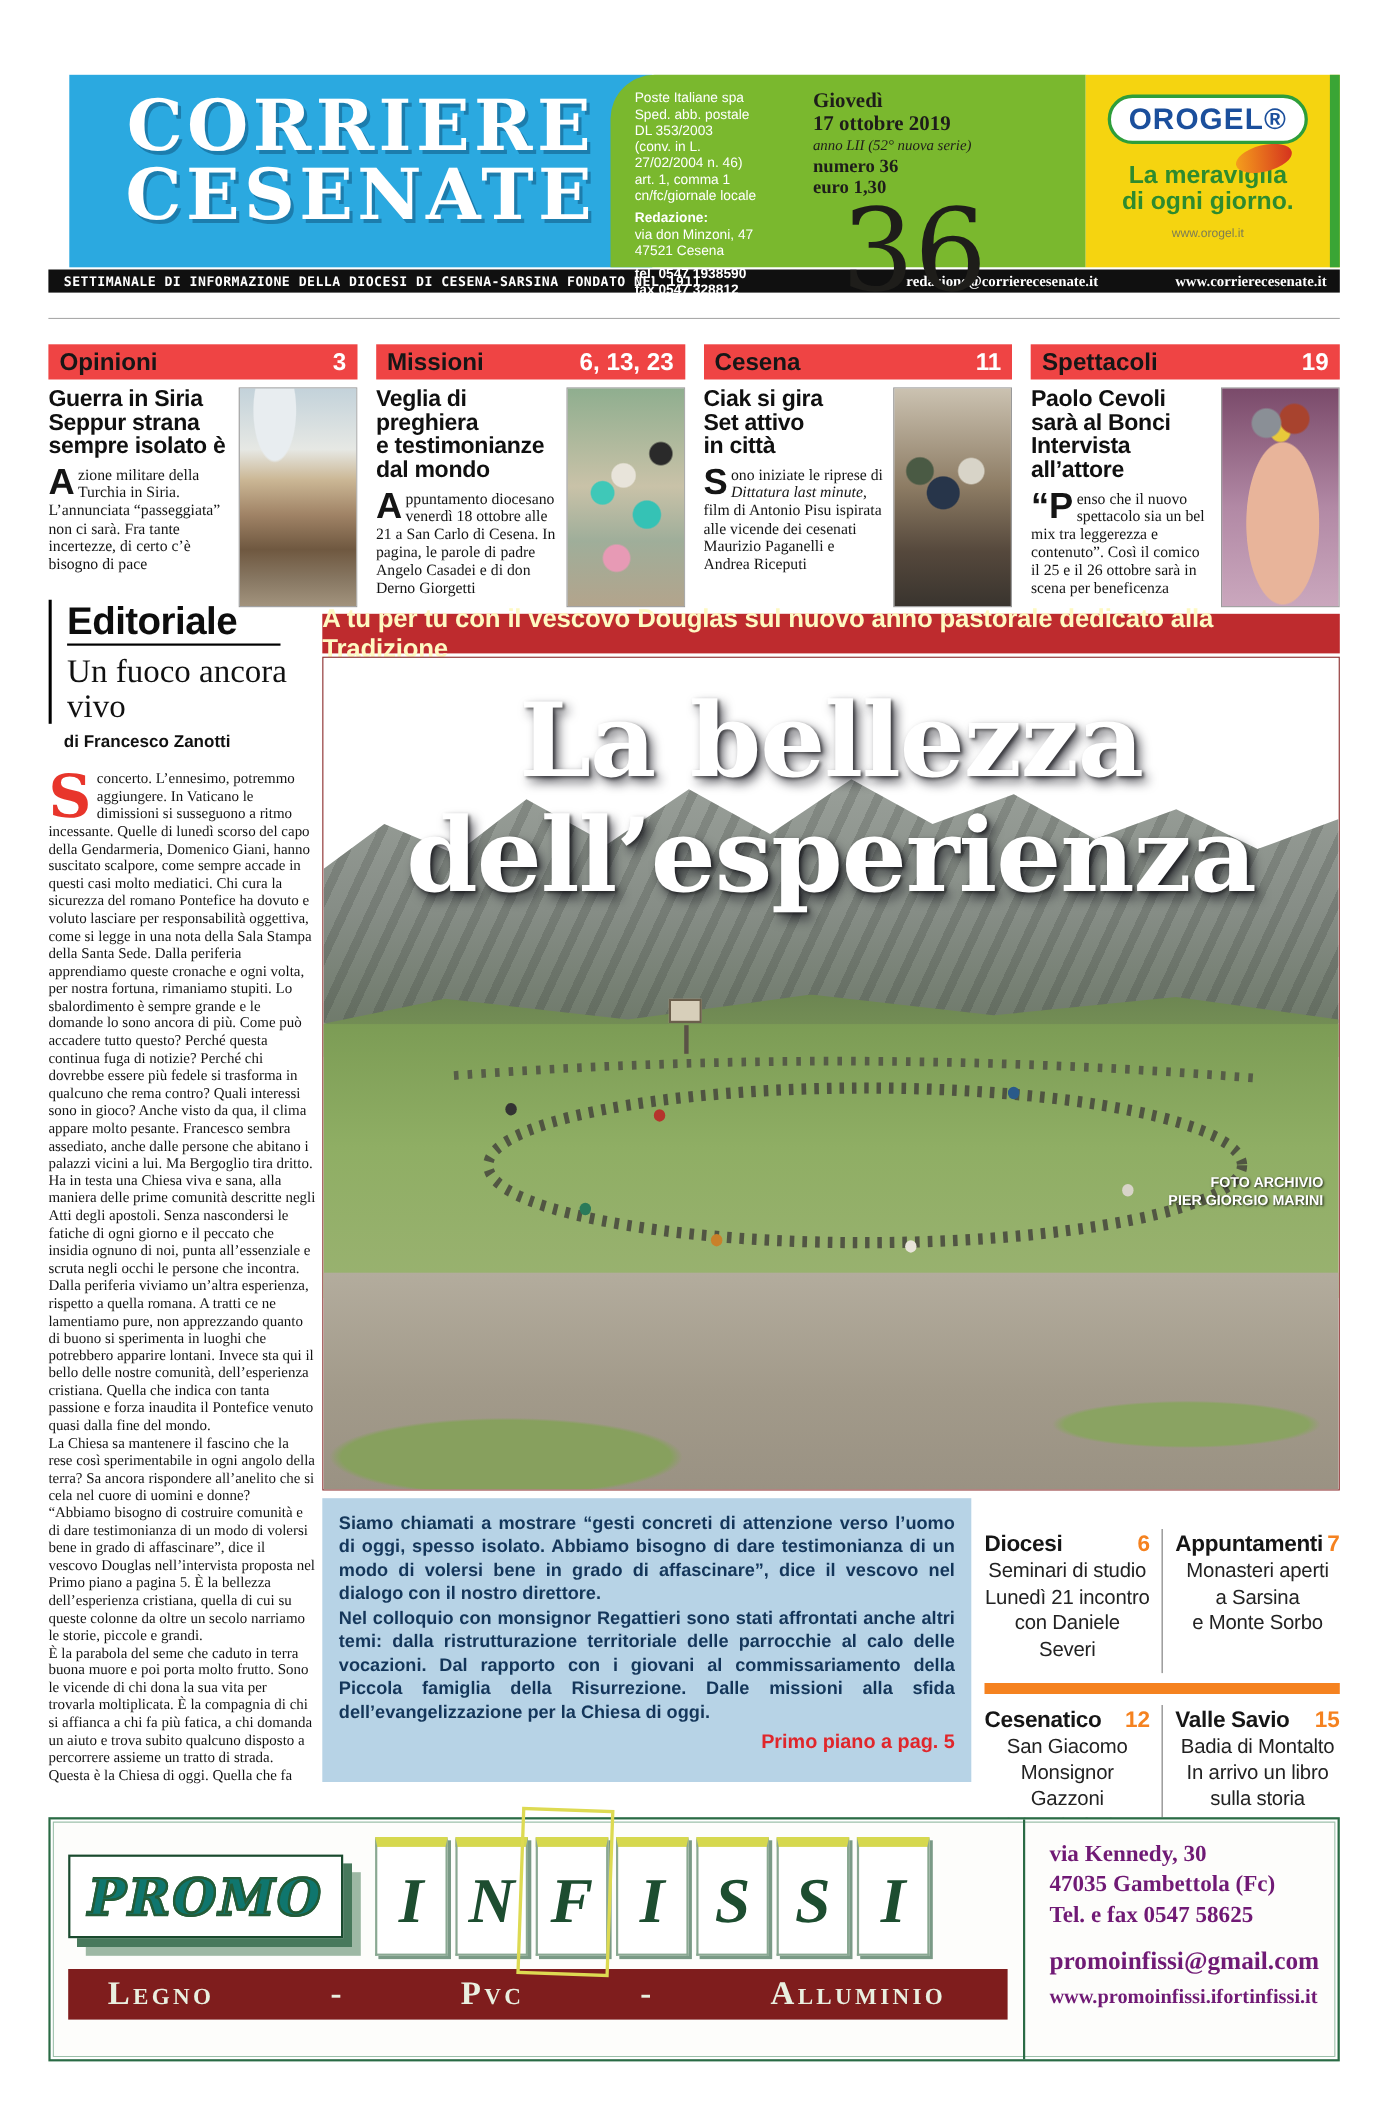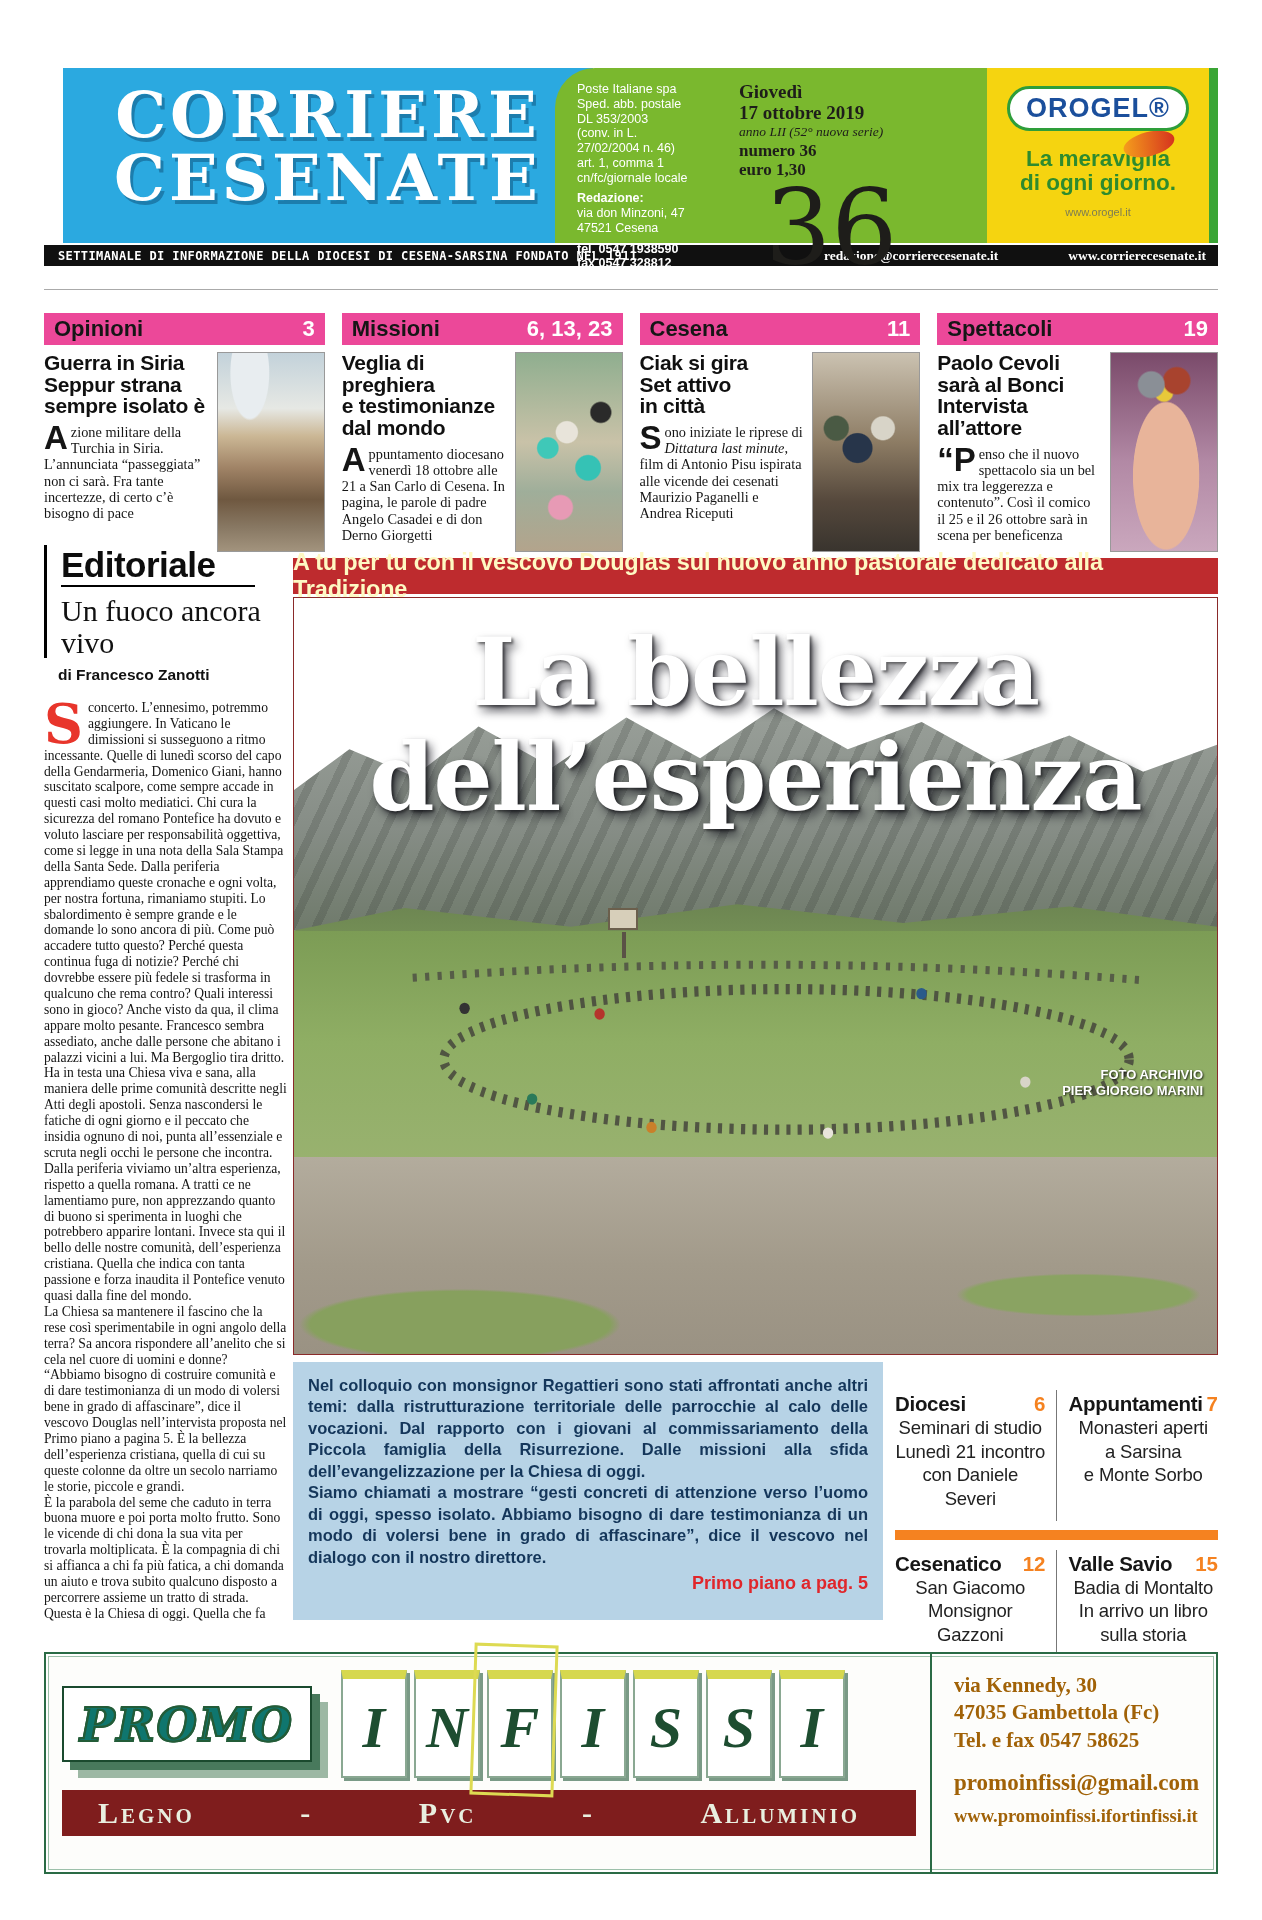--- a/index.html
+++ b/index.html
@@ -50,21 +50,21 @@
   .blackbar {
     position:absolute; left:44px; top:245px; width:1174px; height:21px; background:#101010;
     display:flex; align-items:center; justify-content:space-between; padding:0 12px 0 14px;
   }
   .bb-tag { font-family:"DejaVu Sans Mono", monospace; font-weight:700; font-size:12px; color:#fff; letter-spacing:.4px; }
   .bb-right { display:flex; gap:70px; font-family:"Liberation Serif", serif; font-weight:700; font-size:13.5px; color:#fff; }
   .toprule { position:absolute; left:44px; top:289px; width:1174px; height:1px; background:#aaa; }
   
   .secrow { position:absolute; left:44px; top:313px; width:1174px; display:grid;
     grid-template-columns:1fr 1fr 1fr 1fr; column-gap:17px; }
-  .secbar { height:32px; background:#ec4899; display:flex; align-items:center;
+  .secbar { height:32px; background:#ef4444; display:flex; align-items:center;
     justify-content:space-between; padding:0 10px; }
   .secbar .st { font-weight:800; font-size:22px; color:#161616; }
   .secbar .sp { font-weight:800; font-size:22px; color:#fff; }
   .teaserrow { position:absolute; left:44px; top:352px; width:1174px; display:grid;
     grid-template-columns:1fr 1fr 1fr 1fr; column-gap:17px; }
   .teaser { display:flex; gap:9px; height:212px; overflow:hidden; }
   .t-text { flex:1; }
   .t-hl { font-weight:800; font-size:21px; line-height:1.03; letter-spacing:-.3px; color:#101010; }
   .t-body { margin-top:7px; font-family:"Liberation Serif", serif; font-size:14.3px; line-height:1.14; color:#151515; }
   .t-drop { float:left; font-weight:800; font-size:33px; line-height:26px; margin:1px 3px 0 0; font-family:"Liberation Sans", sans-serif; }
@@ -157,21 +157,21 @@
   .tiles { display:flex; margin-left:22px; position:relative; }
   .tile { width:66px; height:108px; background:#fff; border:2px solid #8aa892; border-top:9px solid #d6d84e;
     box-shadow:3px 3px 0 #7a9a86; margin-left:7px; display:flex; align-items:center; justify-content:center;
     font-family:"Liberation Serif", serif; font-style:italic; font-weight:700; font-size:58px; color:#1d4d30; }
   .tile-frame { position:absolute; left:138px; top:-26px; width:84px; height:152px;
     border:3px solid #ddda52; transform:rotate(2deg); pointer-events:none; }
   .ad-matbar { margin-top:12px; height:46px; background:#7f1d1d; color:#e9efe0; display:flex;
     align-items:center; justify-content:space-between; padding:0 56px 0 36px;
     font-family:"Liberation Serif", serif; font-weight:700; font-size:30px; letter-spacing:3px; font-variant:small-caps; }
   .ad-right { width:286px; border-left:2px solid #2a6b45; padding:18px 10px 0 22px;
-    font-family:"Liberation Serif", serif; font-weight:700; color:#a16207; }
+    font-family:"Liberation Serif", serif; font-weight:700; color:#701a75; }
   .ad-right .a1 { font-size:21px; line-height:1.3; }
   .ad-right .a2 { font-size:21px; line-height:1.3; }
   .ad-right .a3 { font-size:21px; line-height:1.3; }
   .ad-right .a4 { font-size:23px; margin-top:16px; }
   .ad-right .a5 { font-size:18.5px; margin-top:10px; }
 </style>
 </head>
 <body>
 
 <div class="page">
@@ -344,22 +344,22 @@
       <div>La bellezza</div>
       <div>dell’esperienza</div>
     </div>
     <div class="ph-credit">
       <div>FOTO ARCHIVIO</div>
       <div>PIER GIORGIO MARINI</div>
     </div>
   </div>
 
   <div class="summary">
+    <p>Siamo chiamati a mostrare “gesti concreti di attenzione verso l’uomo di oggi, spesso isolato. Abbiamo bisogno di dare testimonianza di un modo di volersi bene in grado di affascinare”, dice il vescovo nel dialogo con il nostro direttore.</p>
     <p>Nel colloquio con monsignor Regattieri sono stati affrontati anche altri temi: dalla ristrutturazione territoriale delle parrocchie al calo delle vocazioni. Dal rapporto con i giovani al commissariamento della Piccola famiglia della Risurrezione. Dalle missioni alla sfida dell’evangelizzazione per la Chiesa di oggi.</p>
-    <p>Siamo chiamati a mostrare “gesti concreti di attenzione verso l’uomo di oggi, spesso isolato. Abbiamo bisogno di dare testimonianza di un modo di volersi bene in grado di affascinare”, dice il vescovo nel dialogo con il nostro direttore.</p>
     <div class="sum-ref">Primo piano a pag. 5</div>
   </div>
 
   <div class="sidebar">
     <div class="sb-grid">
       <div class="sb-cell l">
         <div class="sb-head">
           <span class="sb-title">Diocesi</span>
           <span class="sb-page">6</span>
         </div>

